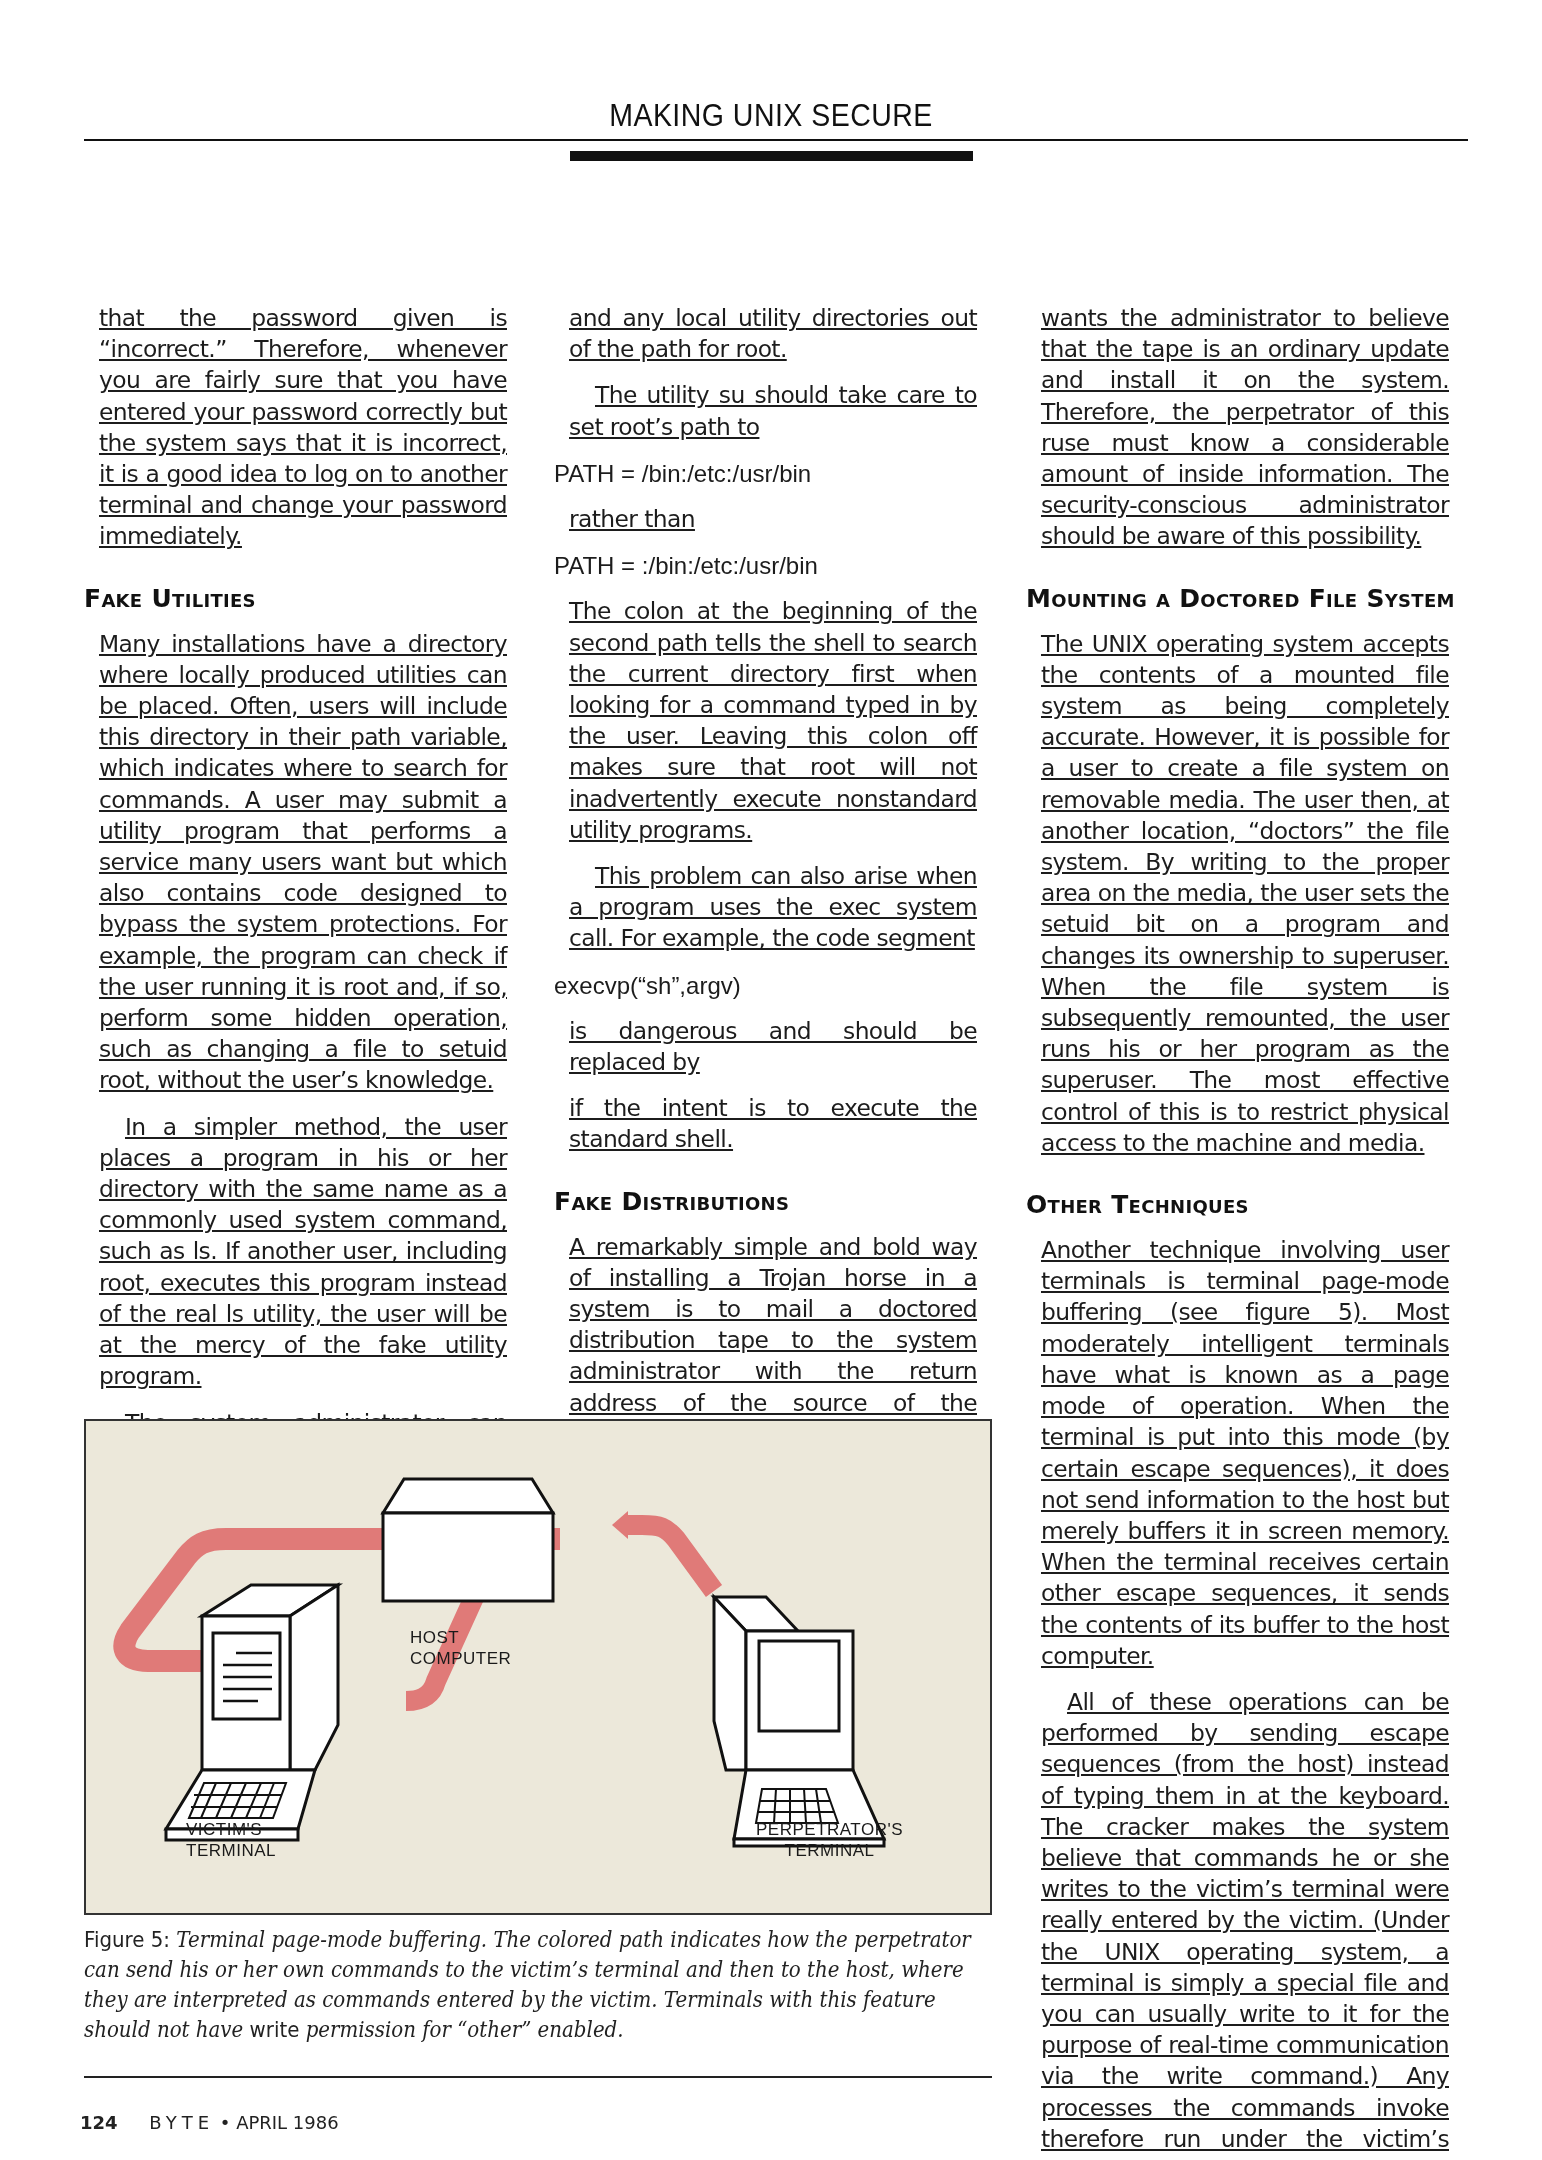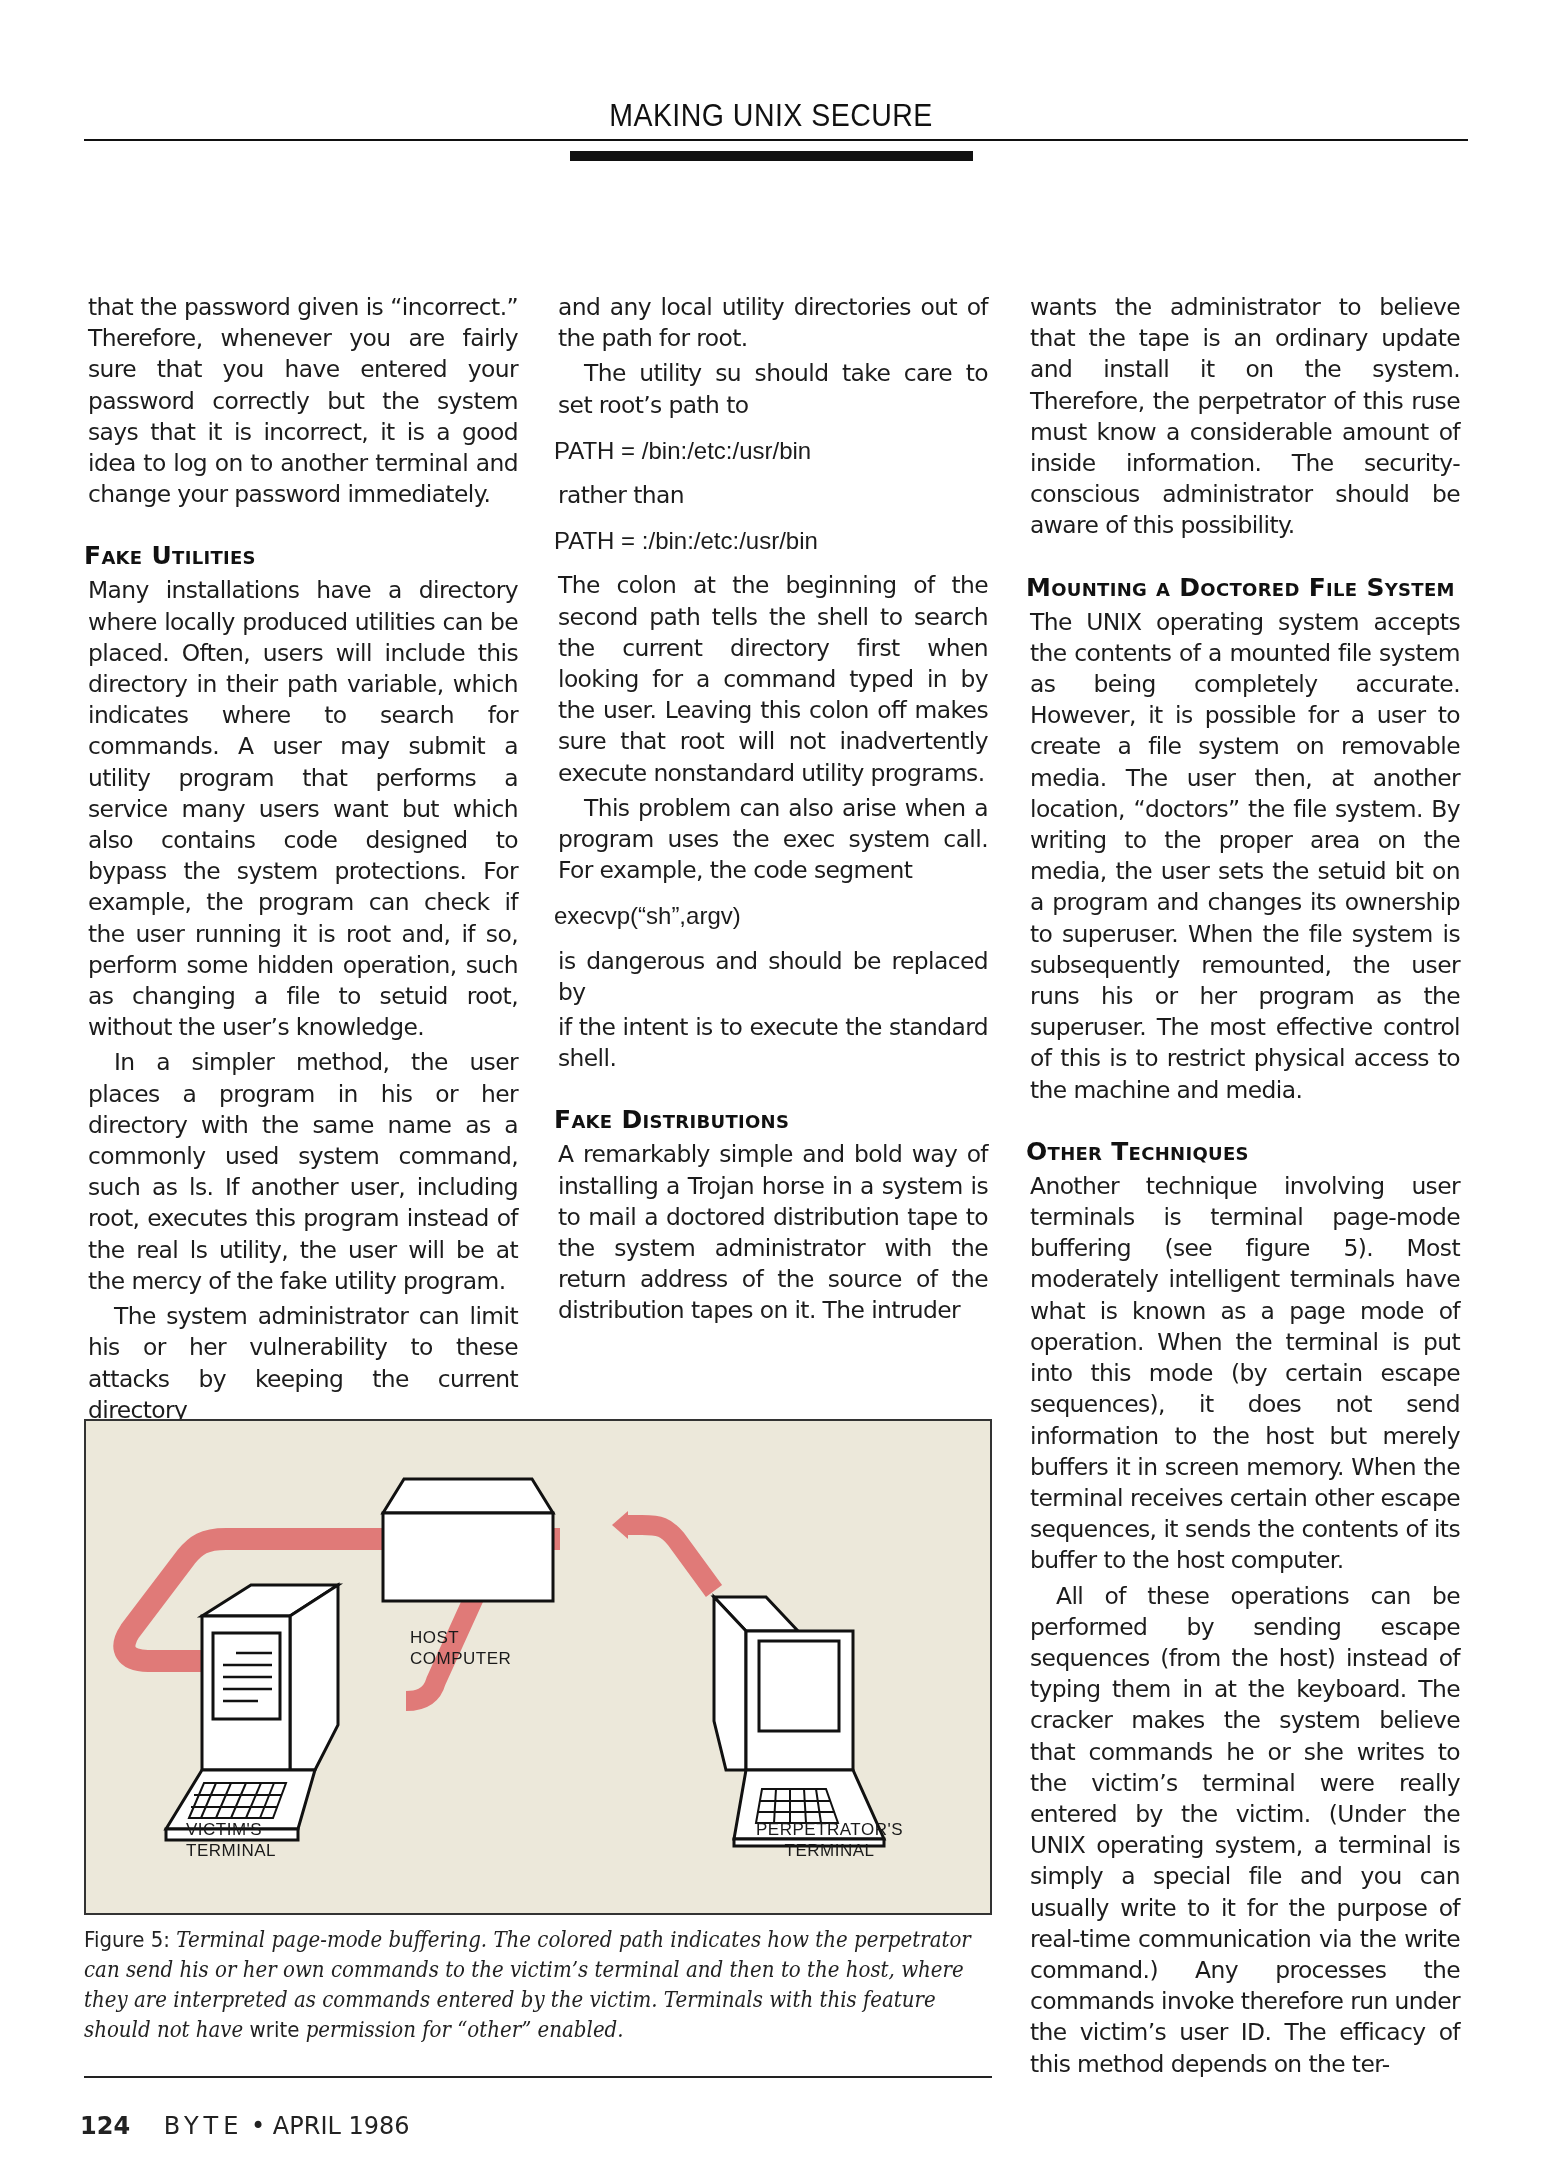--- a/index.html
+++ b/index.html
@@ -20,21 +20,21 @@
   .head-bar {
     position: absolute; left: 570px; width: 403px; top: 151px;
     height: 10px; background: #111;
   }
   .col {
     position: absolute; top: 288px; width: 438px;
     font-size: 23.4px; line-height: 31.2px; color: #1c1c1c;
     font-family: "DejaVu Sans", sans-serif;
     letter-spacing: -0.6px;
   }
-  .col p { margin: 4px; text-align: justify; }
+  .col p { margin: 15px; text-align: justify; text-decoration: underline; }
   .col p.indent { text-indent: 26px; }
   .col .code { margin: 14px 0 14px 0; font-family: "Liberation Sans", sans-serif; font-size: 24px; letter-spacing: 0; }
   .col h2 {
     margin: 30px 0 0 0; font-size: 25px; line-height: 31px;
     font-weight: bold; font-variant: small-caps; letter-spacing: 0.3px;
     font-family: "DejaVu Sans", sans-serif; color: #111;
   }
   #col1 { left: 84px; }
   #col2 { left: 554px; }
   #col3 { left: 1026px; }
@@ -55,21 +55,21 @@
     transform: scaleX(0.9); transform-origin: left top;
     width: 1010px;
   }
   .caption .fig-num { font-style: normal; font-family: "DejaVu Sans", sans-serif; }
   .caption .write-word { font-style: normal; font-family: "DejaVu Sans", sans-serif; }
   .caption-rule {
     position: absolute; left: 84px; top: 2076px; width: 908px; height: 2px; background: #222;
   }
   .footer {
     position: absolute; left: 80px; top: 2112px; font-family: "DejaVu Sans", sans-serif;
-    font-size: 24px; color: #222;
+    font-size: 18px; color: #222;
   }
   .footer .page-num { font-weight: bold; margin-right: 26px; }
   .footer .mag { letter-spacing: 5px; }
 </style>
 </head>
 <body>
 
 <div class="running-head">MAKING UNIX SECURE</div>
 <div class="head-rule"></div>
 <div class="head-bar"></div>

